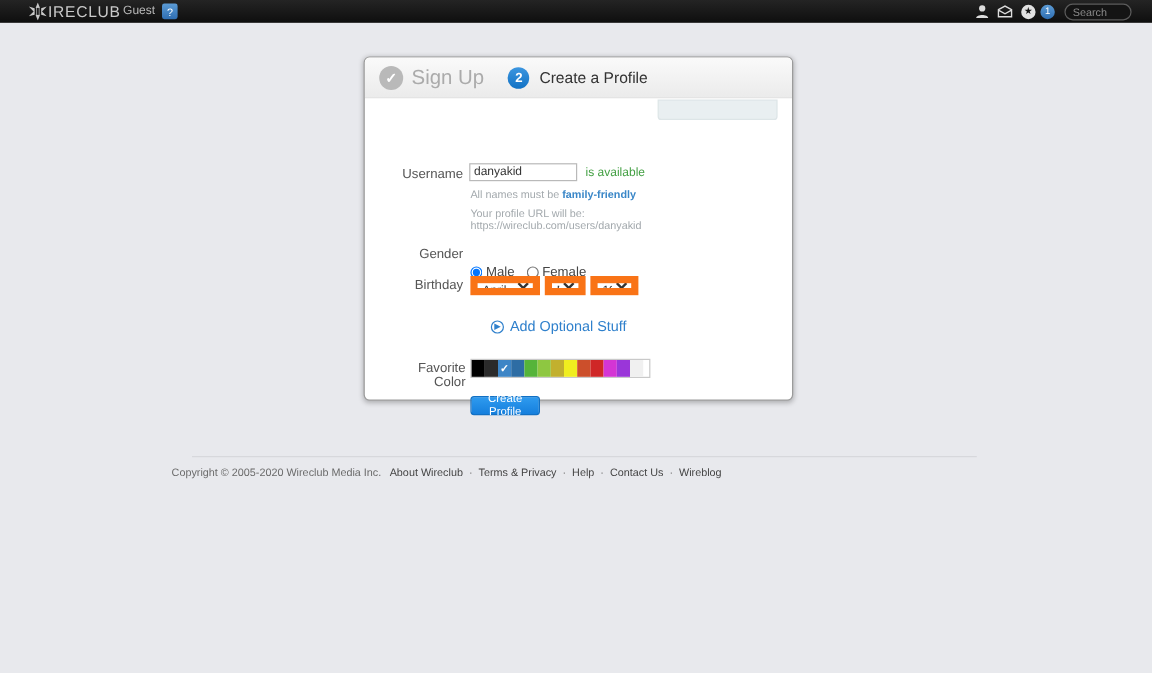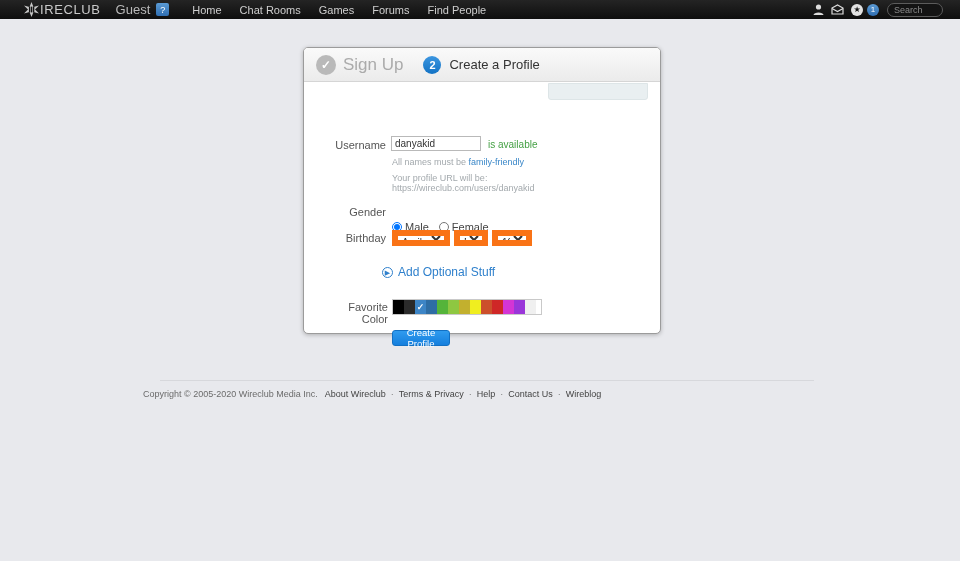--- a/index.html
+++ b/index.html
@@ -12,21 +12,21 @@
 
   
   .topbar {
     position:absolute; top:0; left:0; width:960px; height:19px;
     background:linear-gradient(#242424,#0e0e0e);
     display:flex; align-items:center; color:#c9c9c9;
   }
   .logo { display:flex; align-items:center; margin-left:24px; cursor:pointer; }
   .logo svg { display:block; }
   .logo-text { font-size:13px; letter-spacing:.6px; color:#c9c9c9; margin-left:1px; }
-  .guest { font-size:13px; color:#b9b9b9; margin-left:15px; }
+  .guest { font-size:10px; color:#b9b9b9; margin-left:2px; }
   .guest-badge {
     width:13px; height:13px; margin-left:6px; border-radius:2px;
     background:linear-gradient(#5b9bd5,#2f6eb2); color:#fff;
     font-size:9px; display:flex; align-items:center; justify-content:center;
   }
   .nav { display:flex; margin-left:14px; }
   .nav-item { font-size:11px; color:#cfcfcf; padding:0 9px; cursor:pointer; white-space:nowrap; }
   .topbar-right { margin-left:auto; display:flex; align-items:center; margin-right:17px; }
   .tb-icon { margin-left:7px; display:flex; align-items:center; cursor:pointer; }
   .circle-star {
@@ -86,37 +86,37 @@
     position:absolute; left:0; width:82px; text-align:right;
     font-size:11px; color:#555;
   }
   .username-input {
     position:absolute; left:87px; top:54px; width:90px; height:15px;
     border:1px solid #b9b9b9; font-size:10px; color:#333; padding:0 3px;
     font-family:"Liberation Sans", sans-serif;
   }
   .is-available { position:absolute; left:184px; top:57px; font-size:10px; color:#44a044; }
   .help-line { position:absolute; left:88px; top:75px; font-size:9px; color:#a3a9ad; }
-  .help-link { color:#3a87c8; cursor:pointer; }
+  .help-link { color:#3a87c8; cursor:pointer;font-weight:bold; }
   .url-line1 { position:absolute; left:88px; top:91px; font-size:9px; color:#a3a9ad; }
   .url-line2 { position:absolute; left:88px; top:101px; font-size:9px; color:#a3a9ad; }
 
   .gender-row { position:absolute; left:88px; top:139px; display:flex; align-items:center; }
   .gender-row input { width:10px; height:10px; margin:0 3px 0 0; }
   .gender-row label { font-size:11px; color:#444; margin-right:10px; }
 
   .bday-row { position:absolute; left:88px; top:148px; display:flex; }
   .bday-row select {
     height:16px; font-size:10px; color:#333; border:6px solid #f97316;
     background:#fff; margin-right:4px; font-family:"Liberation Sans", sans-serif;
   }
   .sel-month { width:58px; } .sel-day { width:34px; } .sel-year { width:40px; }
 
   .optional-link {
-    position:absolute; left:78px; top:183px; display:flex; align-items:center;
+    position:absolute; left:105px; top:183px; display:flex; align-items:center;
     color:#2f80cc; font-size:12px; cursor:pointer;
   }
   .optional-icon {
     width:11px; height:11px; border:1px solid #2f80cc; border-radius:50%;
     display:flex; align-items:center; justify-content:center;
     font-size:7px; margin-right:5px; line-height:1; color:#2f80cc;
   }
 
   .swatch-box {
     position:absolute; left:88px; top:217px; width:150px; height:16px;
@@ -160,27 +160,20 @@
       <svg width="15" height="15" viewBox="0 0 15 15">
         <polygon points="7.5,0 9.5,5 15,3.5 11,7.5 15,11.5 9.5,10 7.5,15 5.5,10 0,11.5 4,7.5 0,3.5 5.5,5" fill="#c8c8c8"></polygon>
         <rect x="4.9" y="4.6" width="1.4" height="5.8" fill="#141414"></rect>
         <rect x="6.9" y="4.6" width="1.4" height="5.8" fill="#141414"></rect>
         <rect x="8.9" y="4.6" width="1.4" height="5.8" fill="#141414"></rect>
       </svg>
       <span class="logo-text">IRECLUB</span>
     </div>
     <span class="guest">Guest</span>
     <span class="guest-badge">?</span>
-    <div class="nav">
-      <span class="nav-item">Home</span>
-      <span class="nav-item">Chat Rooms</span>
-      <span class="nav-item">Games</span>
-      <span class="nav-item">Forums</span>
-      <span class="nav-item">Find People</span>
-    </div>
     <div class="topbar-right">
       <span class="tb-icon">
         <svg width="11" height="12" viewBox="0 0 11 12">
           <circle cx="5.5" cy="3" r="2.6" fill="#dcdcdc"></circle>
           <path d="M0.5 11 C0.5 7.6 10.5 7.6 10.5 11 Z" fill="#dcdcdc"></path>
         </svg>
       </span>
       <span class="tb-icon">
         <svg width="13" height="11" viewBox="0 0 13 11">
           <path d="M1 4 L6.5 1 L12 4 V10 H1 Z" fill="none" stroke="#dcdcdc" stroke-width="1.2"></path>

